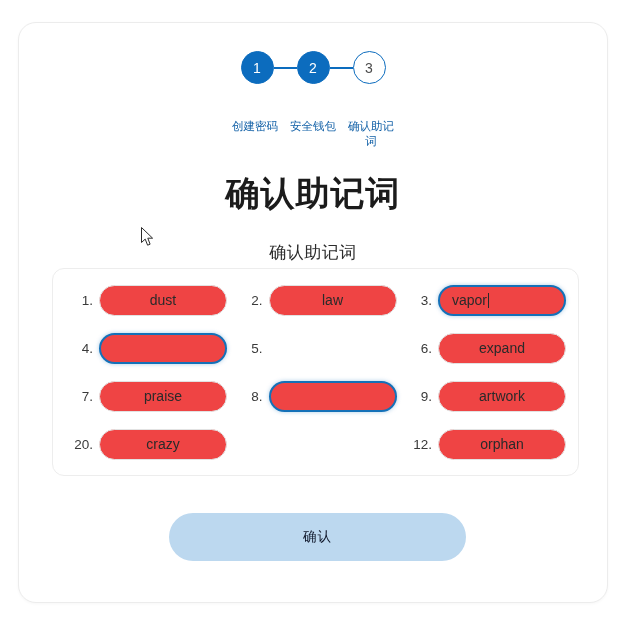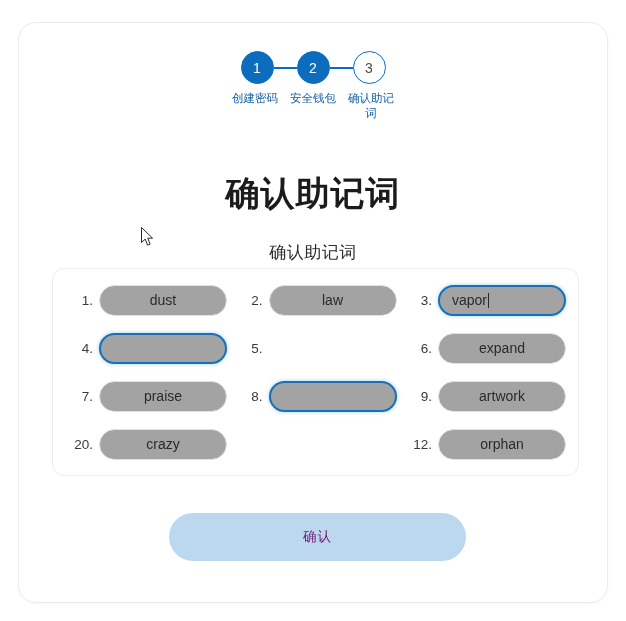--- a/index.html
+++ b/index.html
@@ -76,20 +76,21 @@
     width: 172px;
     display: flex;
     justify-content: space-between;
     font-size: 11.5px;
     color: #1462a8;
     line-height: 15px;
     text-align: center;
   }
   .step-label {
     width: 56px;
+    margin-top: 28px;
   }
 
   
   #page-title {
     position: absolute;
     left: 0;
     top: 148px;
     width: 100%;
     text-align: center;
     font-size: 34px;
@@ -142,21 +143,21 @@
     font-size: 13.5px;
     color: #3a3a3a;
     flex-shrink: 0;
   }
   .word-pill {
     flex: 1;
     height: 31px;
     box-sizing: border-box;
     border: 1px solid #e2e2e2;
     border-radius: 16px;
-    background: #a3a3a3;
+    background: #ef4444;
     display: flex;
     align-items: center;
     justify-content: center;
     font-size: 14px;
     color: #2a2a2a;
     padding: 0 10px;
   }
   .word-pill.focused {
     border: 2px solid #1571b8;
     box-shadow: 0 0 4px rgba(21,113,184,0.35);
@@ -176,21 +177,21 @@
   #confirm-button {
     position: absolute;
     left: 150px;
     top: 490px;
     width: 297px;
     height: 48px;
     box-sizing: border-box;
     border: none;
     border-radius: 24px;
     background: #bcd8ef;
-    color: #701a75;
+    color: #0f172a;
     font-size: 13.5px;
     font-family: "Liberation Sans", "DejaVu Sans", sans-serif;
     letter-spacing: 1px;
     cursor: default;
     display: flex;
     align-items: center;
     justify-content: center;
   }
 
   

